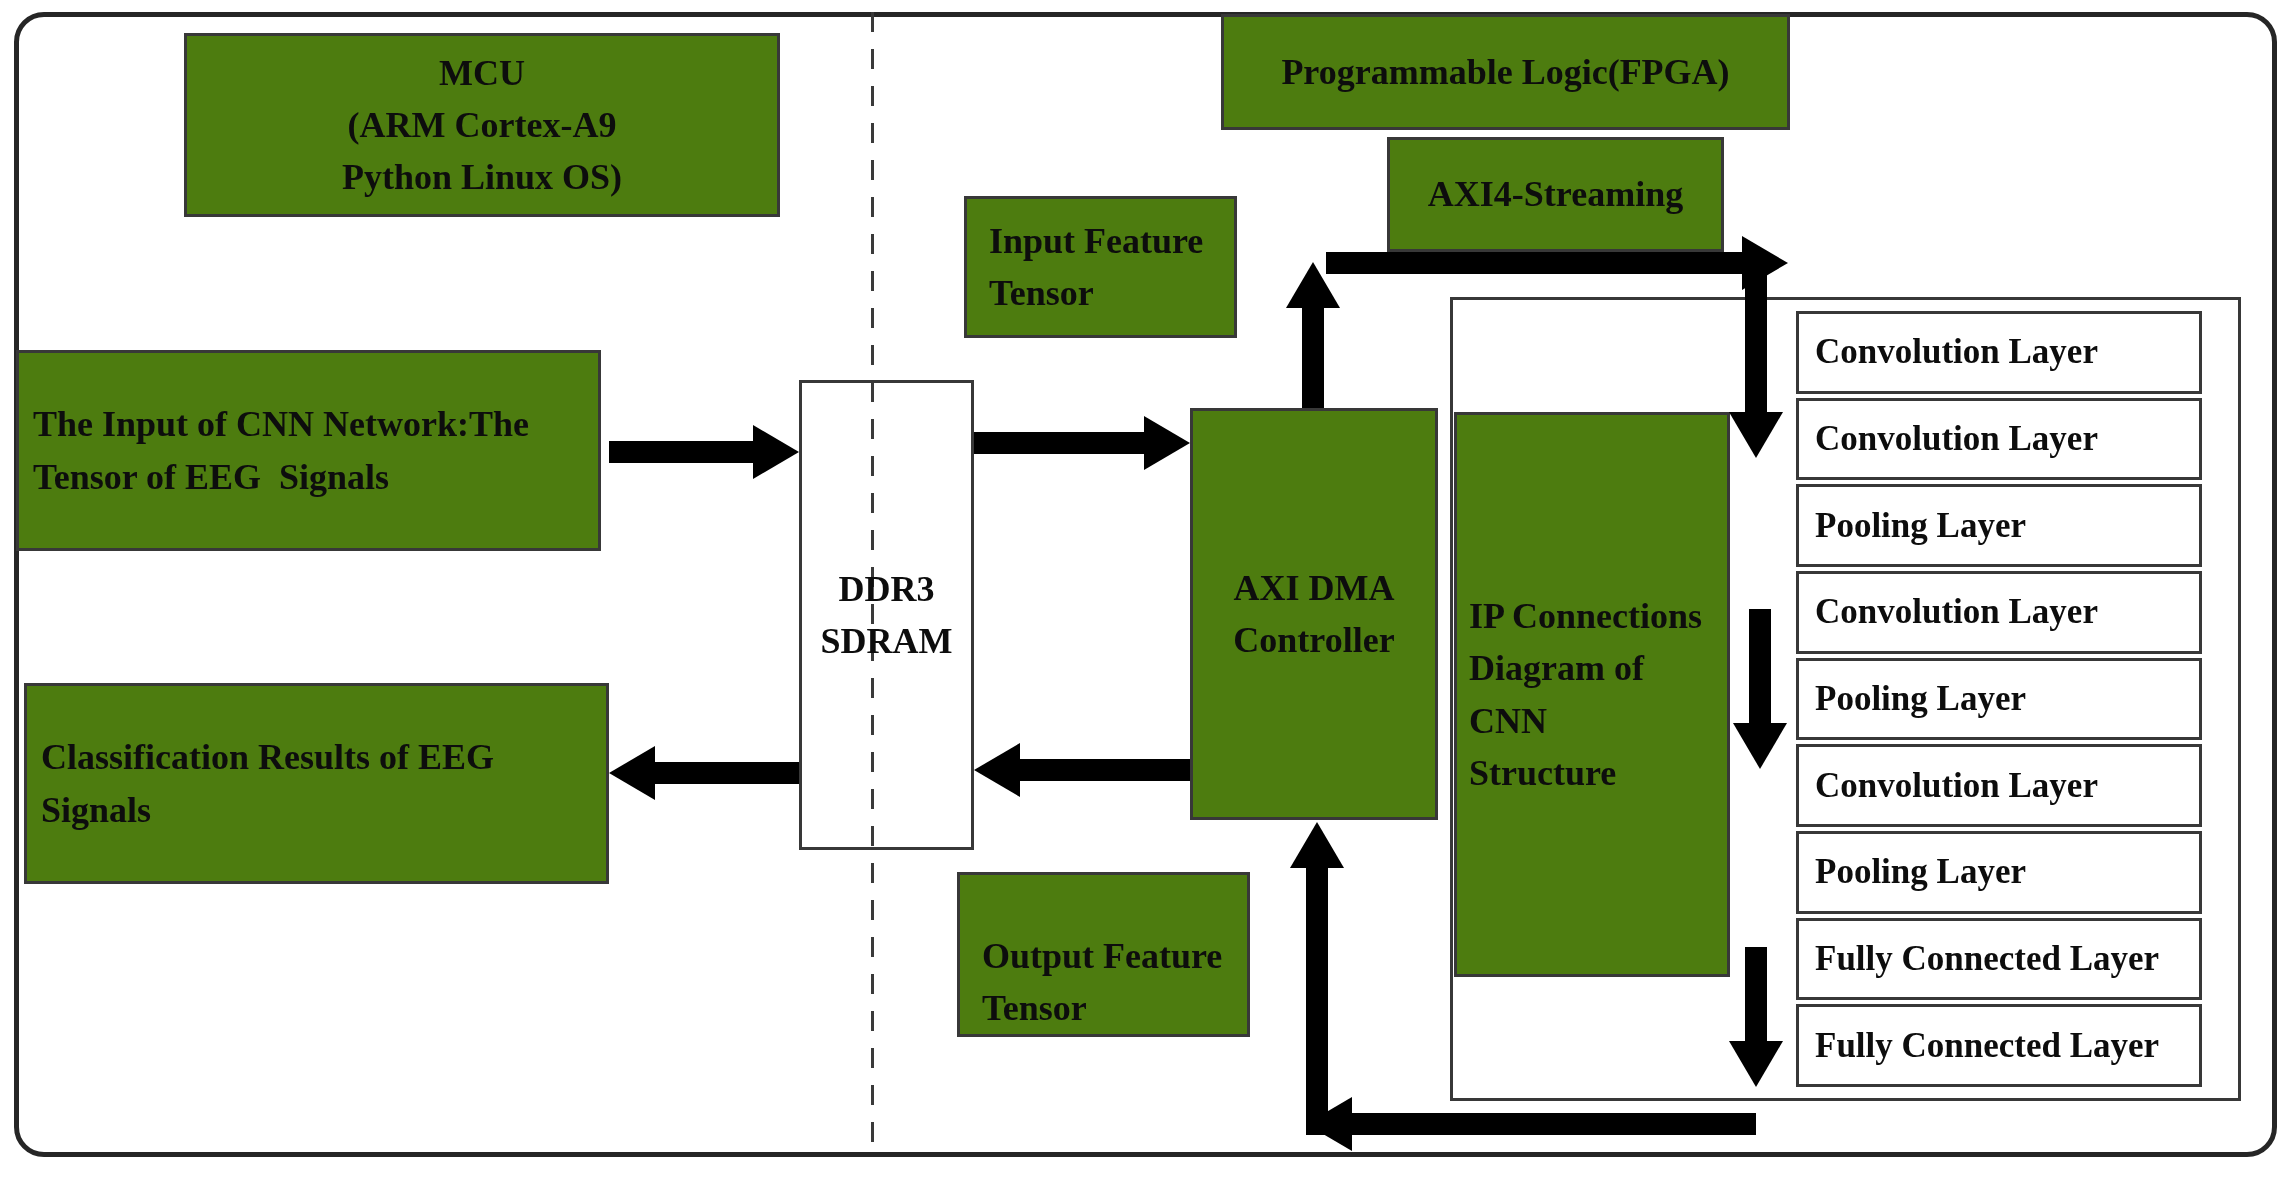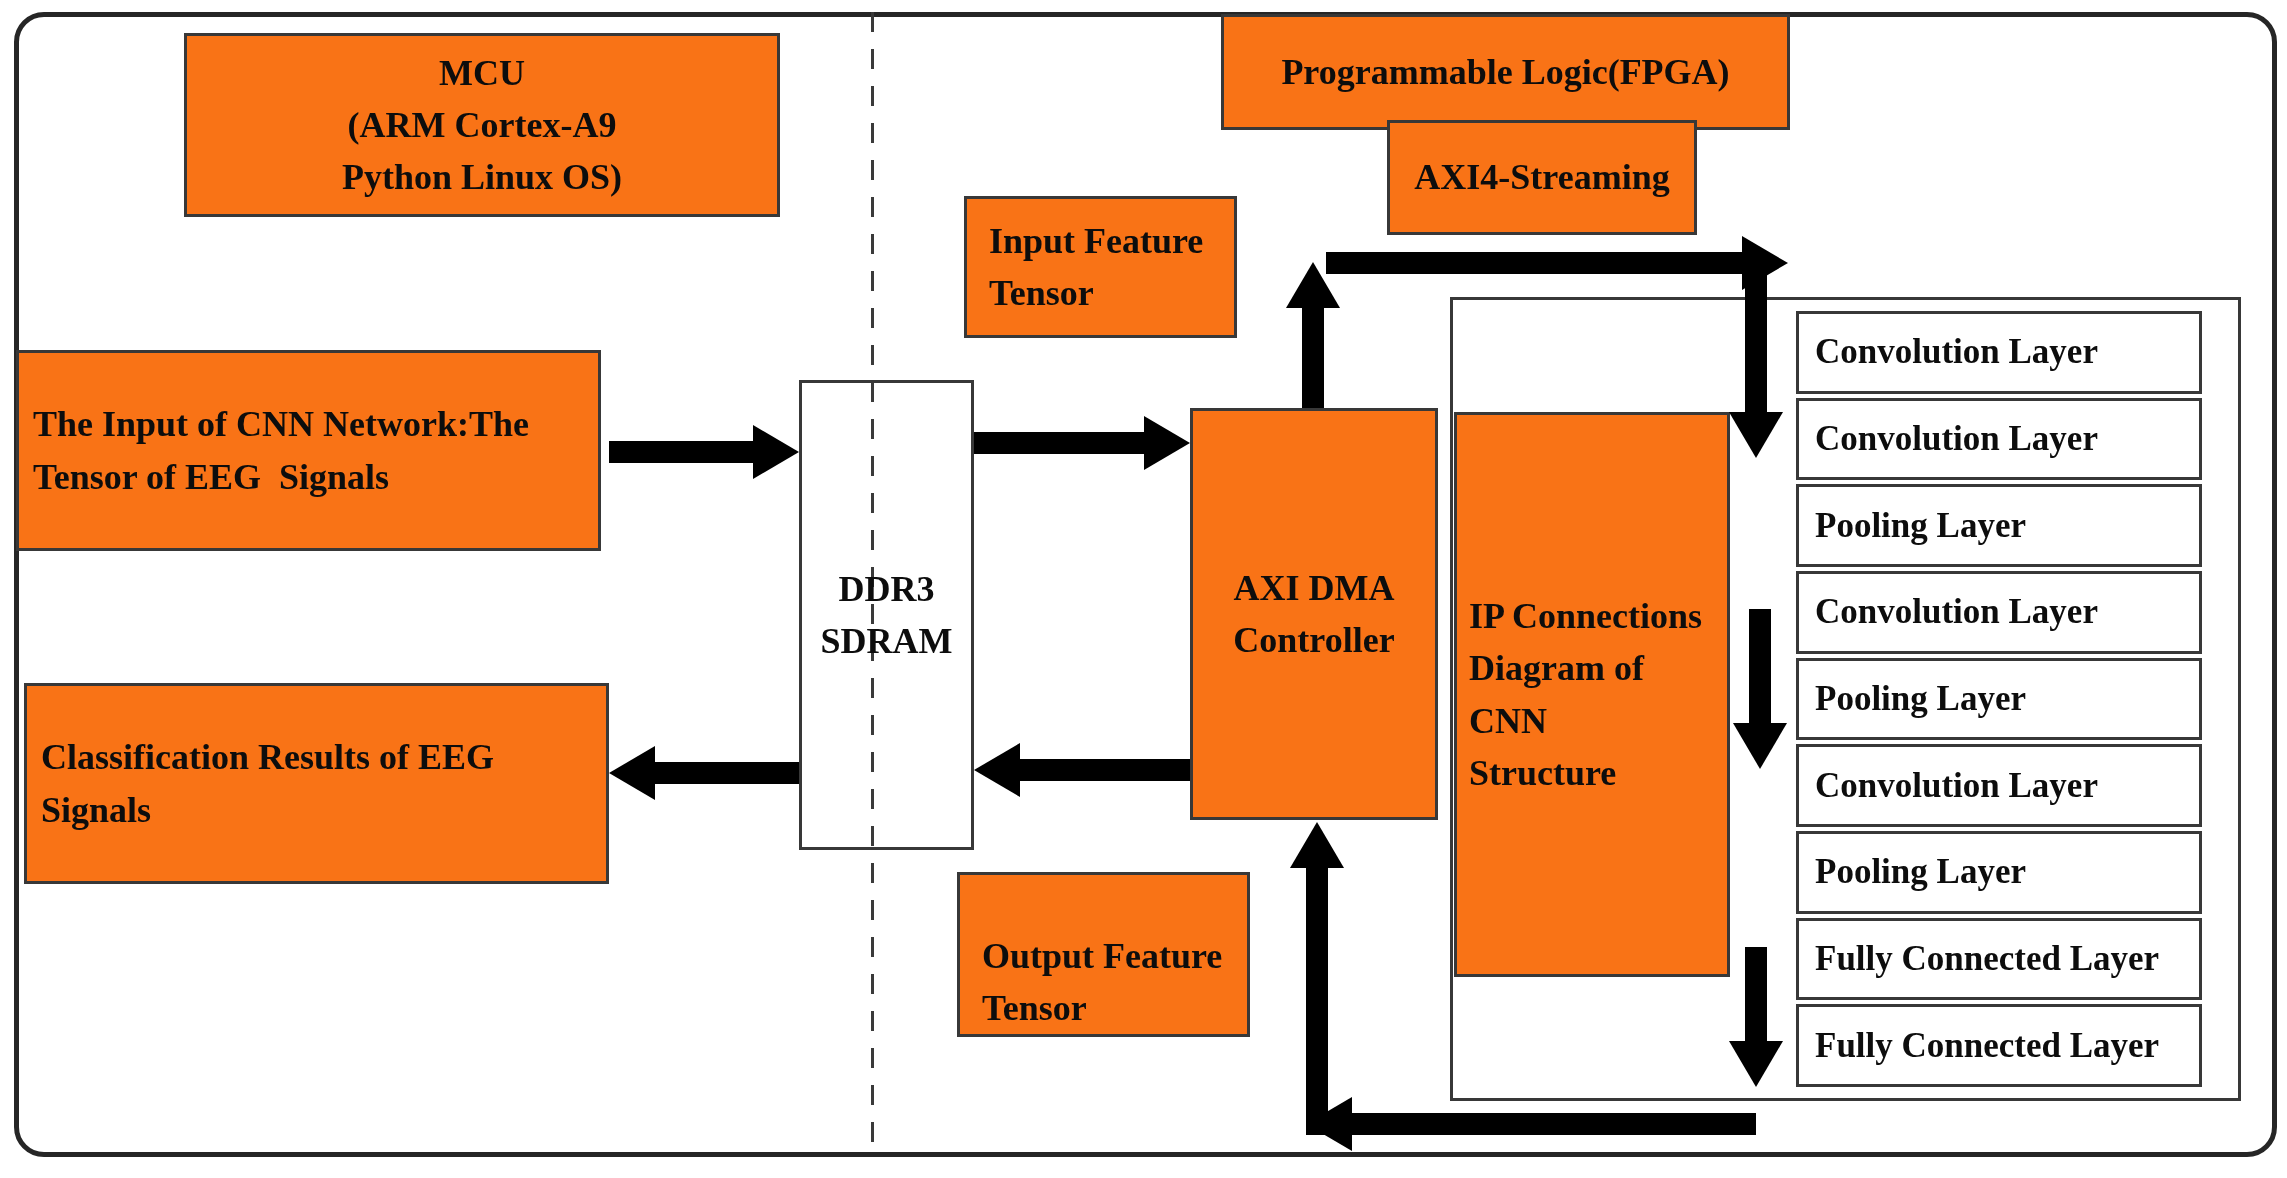--- a/index.html
+++ b/index.html
@@ -25,21 +25,21 @@
     border:5px solid var(--frame);border-radius:30px;
     background:transparent;
   }
   .dashline{
     position:absolute;left:871px;top:12px;width:3px;height:1145px;
     background:repeating-linear-gradient(to bottom,var(--dash) 0 20px,transparent 20px 37px);
     z-index:1;
   }
   .box{
     position:absolute;border:3px solid var(--line);
-    background:#f97316;
+    background:#4d7c0f;
     display:flex;flex-direction:column;justify-content:center;
     font-weight:700;font-size:36px;line-height:1.45;
     z-index:2;
   }
   .box.center{align-items:center;text-align:center;}
   .box.left{align-items:flex-start;text-align:left;}
   .box.transparent{background:transparent;}
   .bline{white-space:pre;display:block;}
   .container{
     position:absolute;border:3px solid var(--line);background:transparent;z-index:1;
@@ -101,21 +101,21 @@
 
   <div class="box center" style="left:1190px;top:408px;width:248px;height:412px;">
     <span class="bline">AXI DMA</span>
     <span class="bline">Controller</span>
   </div>
 
   <div class="box center" style="left:1221px;top:14px;width:569px;height:116px;">
     <span class="bline">Programmable Logic(FPGA)</span>
   </div>
 
-  <div class="box center" style="left:1387px;top:120px;width:310px;height:115px;">
+  <div class="box center" style="left:1387px;top:137px;width:337px;height:115px;">
     <span class="bline">AXI4-Streaming</span>
   </div>
 
   <div class="container" style="left:1450px;top:297px;width:791px;height:804px;"></div>
 
   <div class="box left" style="left:1454px;top:412px;width:276px;height:565px;padding-left:12px;">
     <span class="bline">IP Connections</span>
     <span class="bline">Diagram of</span>
     <span class="bline">CNN</span>
     <span class="bline">Structure</span>

